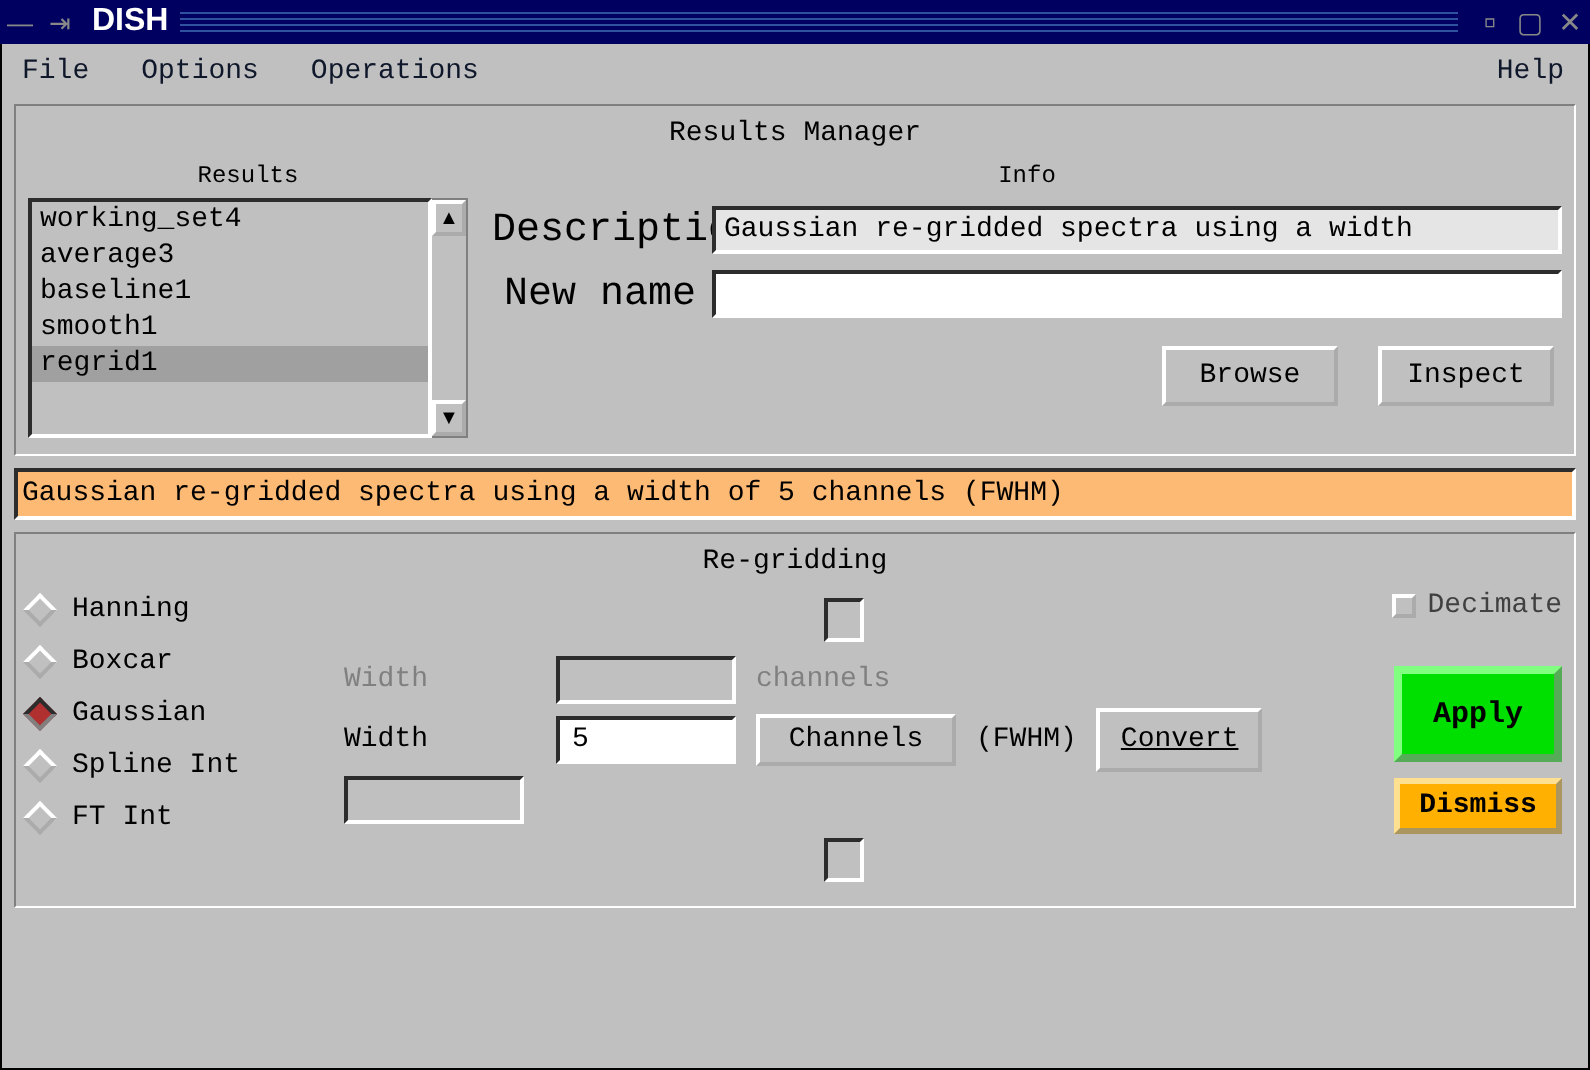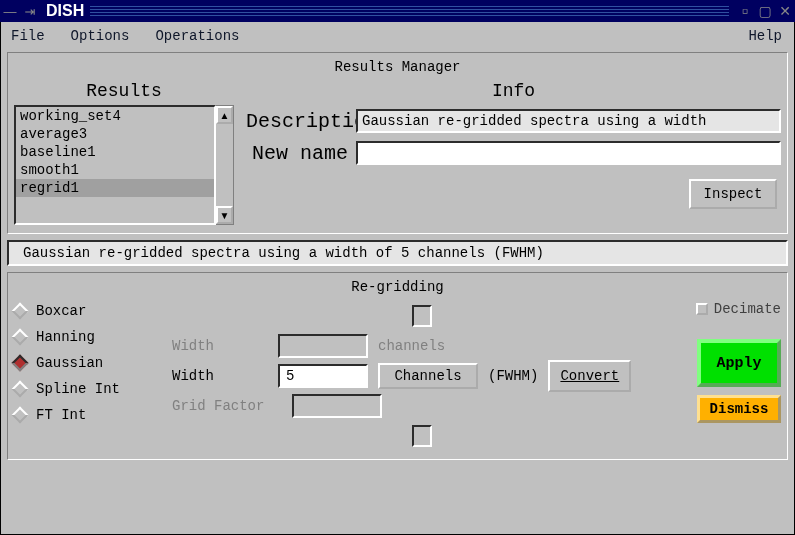--- a/index.html
+++ b/index.html
@@ -102,21 +102,21 @@
     gap: 12px;
   }
   .results-col {
     flex: 0 0 220px;
     display: flex;
     flex-direction: column;
     align-items: center;
   }
   .results-label, .info-label {
     font-family: "Courier New", monospace;
-    font-size: 18px;
+    font-size: 12px;
     text-align: center;
     margin-bottom: 4px;
   }
   .listbox-wrap {
     display: flex;
     width: 220px;
     height: 120px;
   }
   .listbox {
     flex: 1;
@@ -197,24 +197,24 @@
     font-family: "Courier New", monospace;
     font-size: 14px;
     display:inline-flex;align-items:center;justify-content:center;
     padding: 0 10px;
     cursor: default;
   }
   .status-bar {
     margin: 2px 6px;
     border: 2px inset #fff;
     border-color: #808080 #fff #fff #808080;
-    background: #e5e5e5;
-    font-family: "Courier New", monospace;
-    font-size: 14px;
-    padding: 3px 14px;
+    background: #fdba74;
+    font-family: "Courier New", monospace;
+    font-size: 14px;
+    padding: 3px 2px;
   }
   
   .regrid-body {
     display: flex;
     gap: 8px;
   }
   .radio-col {
     flex: 0 0 150px;
     display: flex;
     flex-direction: column;
@@ -356,40 +356,41 @@
         </div>
         <div class="info-col">
           <div class="info-label">Info</div>
           <div class="info-grid">
             <div class="field-label">Description</div>
             <div class="entry">Gaussian re-gridded spectra using a width</div>
             <div class="field-label">New name</div>
             <div class="entry white"></div>
           </div>
           <div class="button-row">
+            <div class="motif-btn">Browse</div>
             <div class="motif-btn">Inspect</div>
           </div>
         </div>
       </div>
     </div>
 
     <div class="status-bar">Gaussian re-gridded spectra using a width of 5 channels (FWHM)</div>
 
     <div class="frame">
       <div class="frame-title">Re-gridding</div>
       <div class="regrid-body">
 
         <div class="radio-col">
           <div class="radio-item">
             <span class="diamond"></span>
-            <span>Boxcar</span>
+            <span>Hanning</span>
           </div>
           <div class="radio-item">
             <span class="diamond"></span>
-            <span>Hanning</span>
+            <span>Boxcar</span>
           </div>
           <div class="radio-item">
             <span class="diamond selected"></span>
             <span>Gaussian</span>
           </div>
           <div class="radio-item">
             <span class="diamond"></span>
             <span>Spline Int</span>
           </div>
           <div class="radio-item" style="padding-left:18px;">
@@ -413,21 +414,20 @@
 
           <div class="param-row">
             <span class="param-label">Width</span>
             <span class="small-entry active">5</span>
             <span class="motif-btn" style="min-width:100px;height:26px;">Channels</span>
             <span style="font-family:'Courier New',monospace;font-size:14px;">(FWHM)</span>
             <span class="motif-btn" style="min-width:80px;height:32px;text-decoration:underline;">Convert</span>
           </div>
 
           <div class="param-row">
-            <span class="param-label disabled" style="width:110px;">Grid Factor</span>
             <span class="small-entry"></span>
           </div>
 
           <div class="param-row">
             <span style="flex:0 0 230px"></span>
             <span class="small-blank"></span>
           </div>
         </div>
 
         <div class="side-col">

